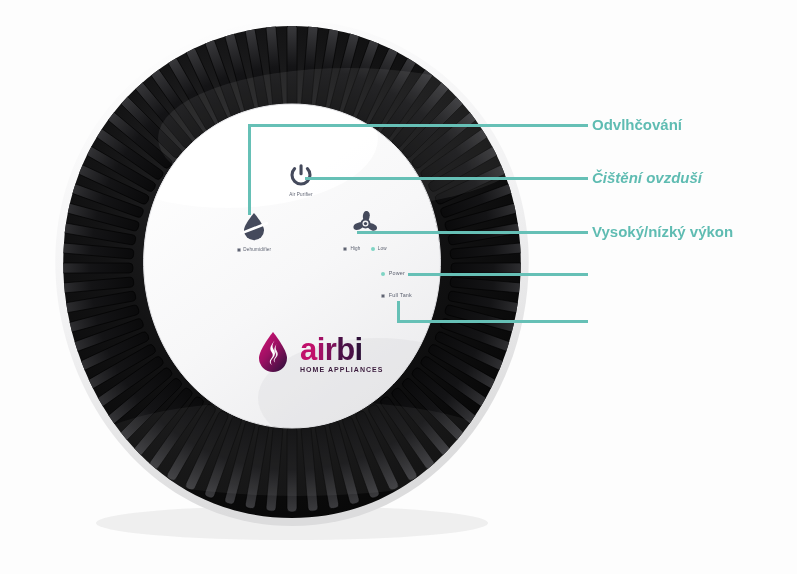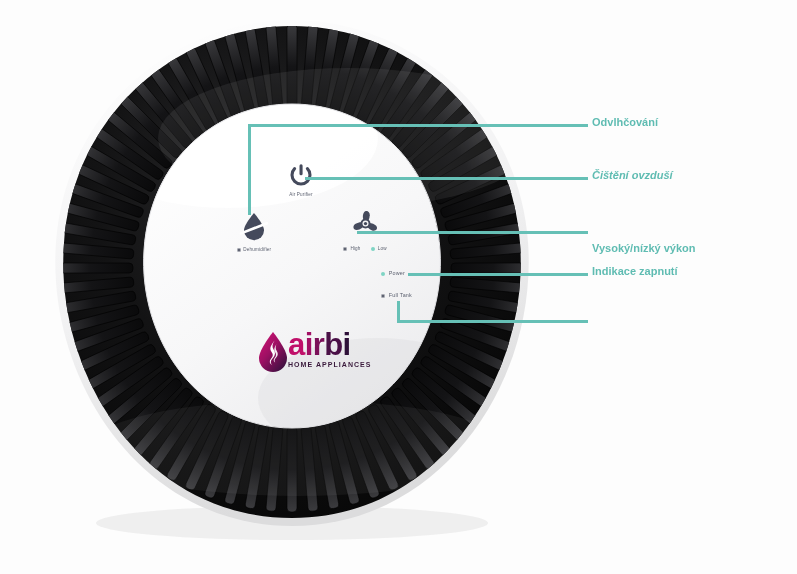--- a/index.html
+++ b/index.html
@@ -96,21 +96,21 @@
     color: #5a5f6e;
     letter-spacing: .2px;
     white-space: nowrap;
     line-height: 1;
   }
 
   
   .brand {
     position: absolute;
     left: 258px; top: 331px;
-    display: flex; align-items: flex-start; gap: 0;
+    display: flex; align-items: flex-end; gap: 12px;
   }
   .brand-mark { width: 30px; height: 42px; flex: none; }
   .brand-text { line-height: 1; }
   .brand-word {
     font-size: 31px;
     font-weight: bold;
     letter-spacing: -.6px;
     line-height: .9;
   }
   .brand-word .a1 { color: #c0106a; }
@@ -134,21 +134,21 @@
   }
   .leader {
     position: absolute;
     background: #66c0b6;
   }
   .leader-h { height: 3px; }
   .leader-v { width: 3px; }
 
   .callout-label {
     position: absolute;
-    font-size: 11px;
+    font-size: 15px;
     font-weight: bold;
     color: #5fbcb2;
     white-space: nowrap;
     line-height: 1;
   }
 </style>
 </head>
 <body>
 
 <div id="stage">
@@ -391,22 +391,21 @@
   <div class="callouts">
 
     <div class="leader leader-h" style="left:248px; top:124px; width:340px;"></div>
     <div class="leader leader-v" style="left:248px; top:124px; height:91px;"></div>
     <div class="callout-label" style="left:592px; top:117px;">Odvlhčování</div>
 
     <div class="leader leader-h" style="left:305px; top:177px; width:283px;"></div>
     <div class="callout-label" style="left:592px; top:170px;font-style:italic;">Čištění ovzduší</div>
 
     <div class="leader leader-h" style="left:357px; top:231px; width:231px;"></div>
-    <div class="callout-label" style="left:592px; top:224px;margin-top:19px;">Vysoký/nízký výkon</div>
+    <div class="callout-label" style="left:592px; top:224px;">Vysoký/nízký výkon</div>
 
     <div class="leader leader-h" style="left:408px; top:273px; width:180px;"></div>
-    <div class="callout-label" style="left:592px; top:266px;">Indikace zapnutí</div>
 
     <div class="leader leader-v" style="left:397px; top:301px; height:22px;"></div>
     <div class="leader leader-h" style="left:397px; top:320px; width:191px;"></div>
   </div>
 
 </div>
 
 </body></html>

